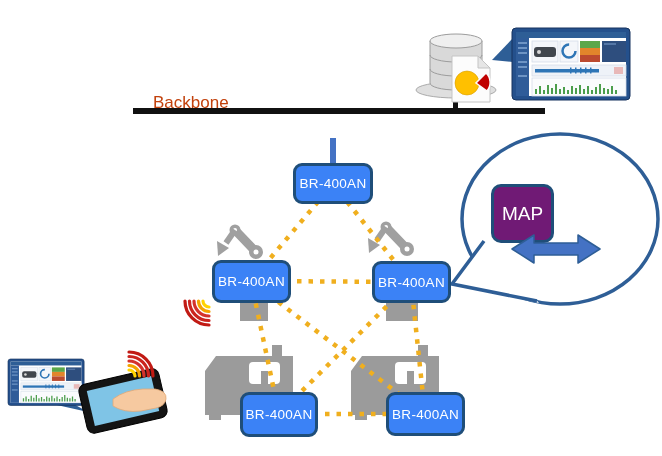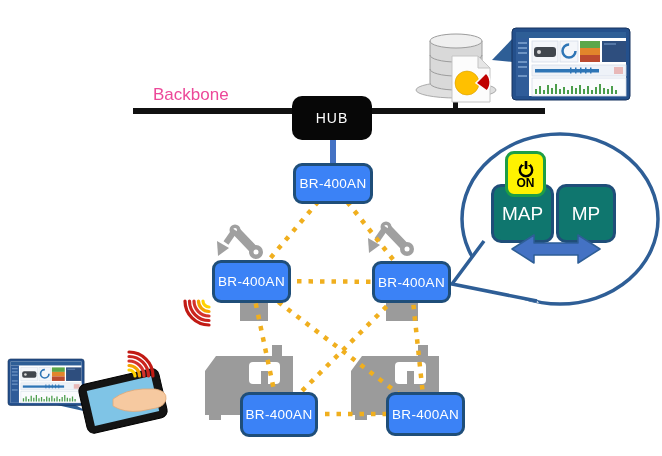--- a/index.html
+++ b/index.html
@@ -1,26 +1,26 @@
 <!DOCTYPE html>
 <html><head>
 <meta charset="utf-8">
 <style>
   html,body{margin:0;padding:0;background:#fff;}
   #canvas{position:relative;width:662px;height:456px;background:#ffffff;overflow:hidden;
           font-family:"Liberation Sans", sans-serif;}
   #bg{position:absolute;left:0;top:0;z-index:0;}
-  .label{position:absolute;z-index:1;color:#ec4899;}
+  .label{position:absolute;z-index:1;color:#c2410c;margin-top:8px;}
   .node{position:absolute;z-index:2;display:flex;align-items:center;justify-content:center;
         background:#3b82f6;border:3px solid #1F4E79;border-radius:9px;color:#fff;
         font-size:13.5px;letter-spacing:.3px;box-sizing:border-box;}
   .hub{position:absolute;z-index:2;display:flex;align-items:center;justify-content:center;
        background:#070707;border-radius:10px;color:#fff;font-size:14px;letter-spacing:1px;box-sizing:border-box;}
   .co-box{position:absolute;z-index:3;display:flex;align-items:center;justify-content:center;
-          background:#0f766e;border:3px solid #1F4E79;border-radius:10px;color:#fff;
+          background:#701a75;border:3px solid #1F4E79;border-radius:10px;color:#fff;
           font-size:19px;box-sizing:border-box;}
   .power{position:absolute;z-index:4;display:flex;flex-direction:column;align-items:center;justify-content:center;
          background:#FFF200;border:3px solid #1E9E46;border-radius:9px;box-sizing:border-box;}
   .power .on{font-size:12px;font-weight:bold;color:#000;line-height:10px;}
   .switch-label{position:absolute;z-index:4;text-align:center;font-size:18px;color:#1c1c1c;}
   .arrow-wrap{position:absolute;z-index:3;}
 </style>
 </head>
 <body>
 
@@ -162,53 +162,39 @@
 
     <g>
       <ellipse cx="560" cy="219" rx="98" ry="85" fill="#fff" stroke="#2E5E96" stroke-width="3.5"></ellipse>
       <polygon points="452,284 484,239 539,303" fill="#fff"></polygon>
       <path d="M484,241 L452,284 L537,301" fill="none" stroke="#2E5E96" stroke-width="3.5" stroke-linejoin="round"></path>
     </g>
   </svg>
 
   <div class="label" style="left:153px;top:85px;font-size:17px;">Backbone</div>
 
-  <div class="hub" style="left:292px;top:96px;width:80px;height:44px;">
-    <span>HUB</span>
-  </div>
 
   <div class="node" style="left:293px;top:163px;width:80px;height:41px;">
     <span>BR-400AN</span>
   </div>
   <div class="node" style="left:212px;top:260px;width:79px;height:43px;">
     <span>BR-400AN</span>
   </div>
   <div class="node" style="left:372px;top:261px;width:79px;height:42px;">
     <span>BR-400AN</span>
   </div>
   <div class="node" style="left:240px;top:392px;width:78px;height:45px;">
     <span>BR-400AN</span>
   </div>
   <div class="node" style="left:386px;top:392px;width:79px;height:44px;">
     <span>BR-400AN</span>
   </div>
 
   <div class="co-box" style="left:491px;top:184px;width:63px;height:59px;">
     <span>MAP</span>
-  </div>
-  <div class="co-box" style="left:556px;top:184px;width:60px;height:59px;">
-    <span>MP</span>
-  </div>
-  <div class="power" style="left:505px;top:151px;width:41px;height:46px;">
-    <svg width="18" height="18" viewBox="0 0 18 18">
-      <circle cx="9" cy="10" r="6.2" fill="none" stroke="#000" stroke-width="2.4"></circle>
-      <rect x="5" y="0" width="8" height="5" fill="#FFF200"></rect>
-      <line x1="9" y1="1" x2="9" y2="9" stroke="#000" stroke-width="2.6"></line>
-    </svg>
-    <span class="on">ON</span>
   </div>
   <div class="arrow-wrap" style="left:510px;top:233px;width:92px;height:33px;">
     <svg width="92" height="33" viewBox="0 0 92 33">
       <polygon points="2,16 24,2 24,10 68,10 68,2 90,16 68,30 68,22 24,22 24,30" fill="#4472C4" stroke="#2E5E96" stroke-width="1.5" stroke-linejoin="round"></polygon>
     </svg>
   </div>
 
 </div>
 
 </body></html>

